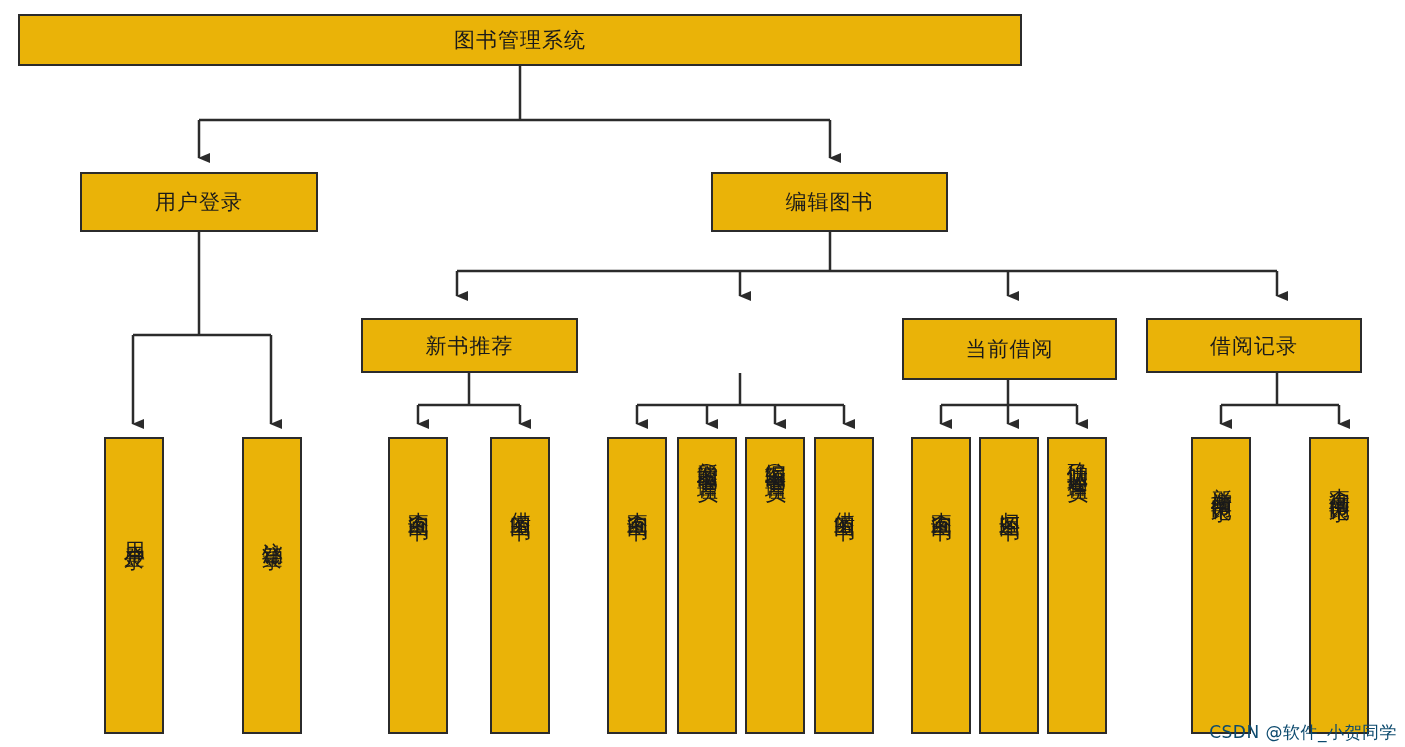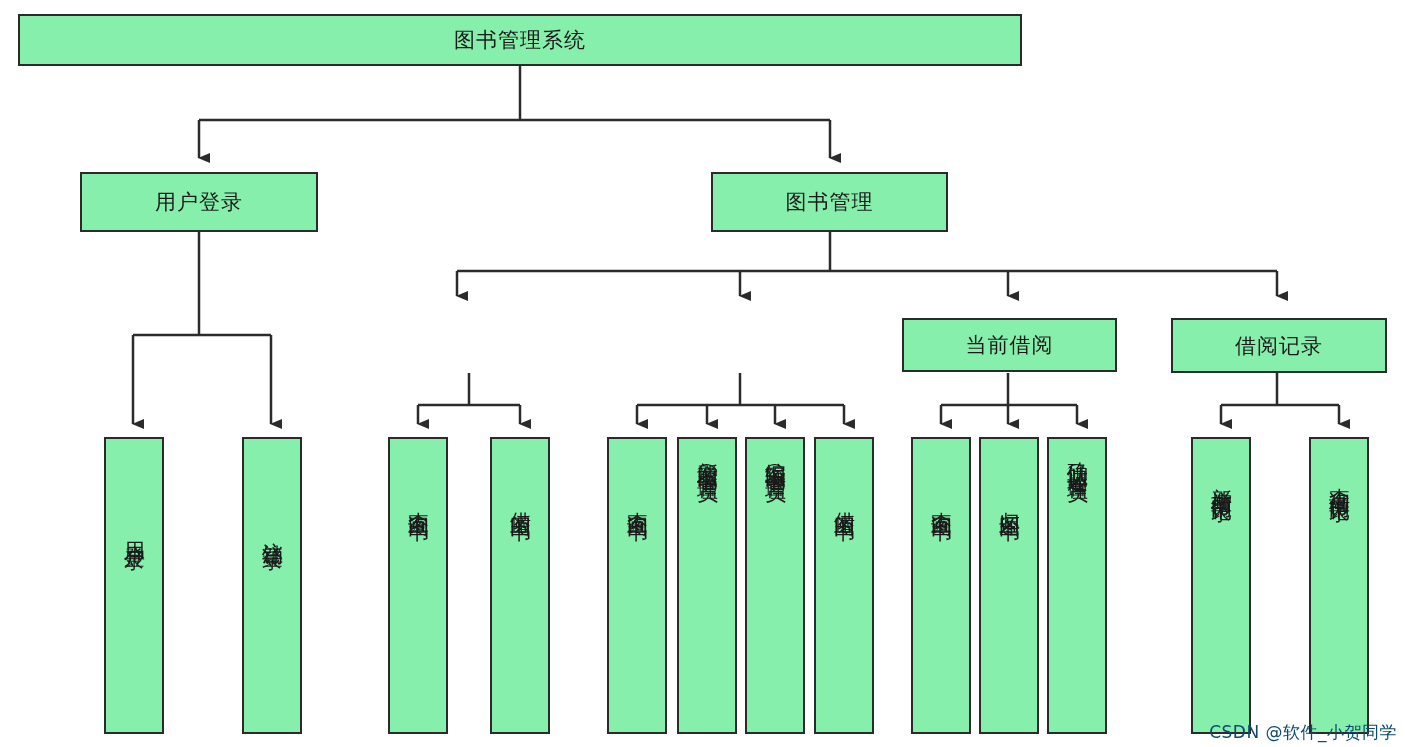--- a/index.html
+++ b/index.html
@@ -20,21 +20,21 @@
     left: 0;
     top: 0;
     width: 1405px;
     height: 747px;
     pointer-events: none;
   }
   .node {
     position: absolute;
     box-sizing: border-box;
     border: 2px solid #2b2b2b;
-    background: #86efac;
+    background: #eab308;
     display: flex;
     align-items: center;
     justify-content: center;
     color: #1a1a1a;
   }
   .node.horiz {
     font-size: 21px;
     letter-spacing: 1px;
   }
   .node.vert {
@@ -130,27 +130,30 @@
   </svg>
 
   <div class="node horiz" style="left:18px; top:14px; width:1004px; height:52px;">
     <span>图书管理系统</span>
   </div>
 
   <div class="node horiz" style="left:80px; top:172px; width:238px; height:60px;">
     <span>用户登录</span>
   </div>
   <div class="node horiz" style="left:711px; top:172px; width:237px; height:60px;">
-    <span>图书管理</span>
-  </div>
-
-  <div class="node horiz" style="left:902px; top:318px; width:215px; height:54px;">
+    <span>编辑图书</span>
+  </div>
+
+  <div class="node horiz" style="left:361px; top:318px; width:217px; height:55px;">
+    <span>新书推荐</span>
+  </div>
+  <div class="node horiz" style="left:902px; top:318px; width:215px; height:62px;">
     <span>当前借阅</span>
   </div>
-  <div class="node horiz" style="left:1171px; top:318px; width:216px; height:55px;">
+  <div class="node horiz" style="left:1146px; top:318px; width:216px; height:55px;">
     <span>借阅记录</span>
   </div>
 
   <div class="node vert mid" style="left:104px; top:437px; width:60px; height:297px;">
     <span class="vtext">用户登录</span>
   </div>
   <div class="node vert mid" style="left:242px; top:437px; width:60px; height:297px;">
     <span class="vtext">注销登录</span>
   </div>
 

